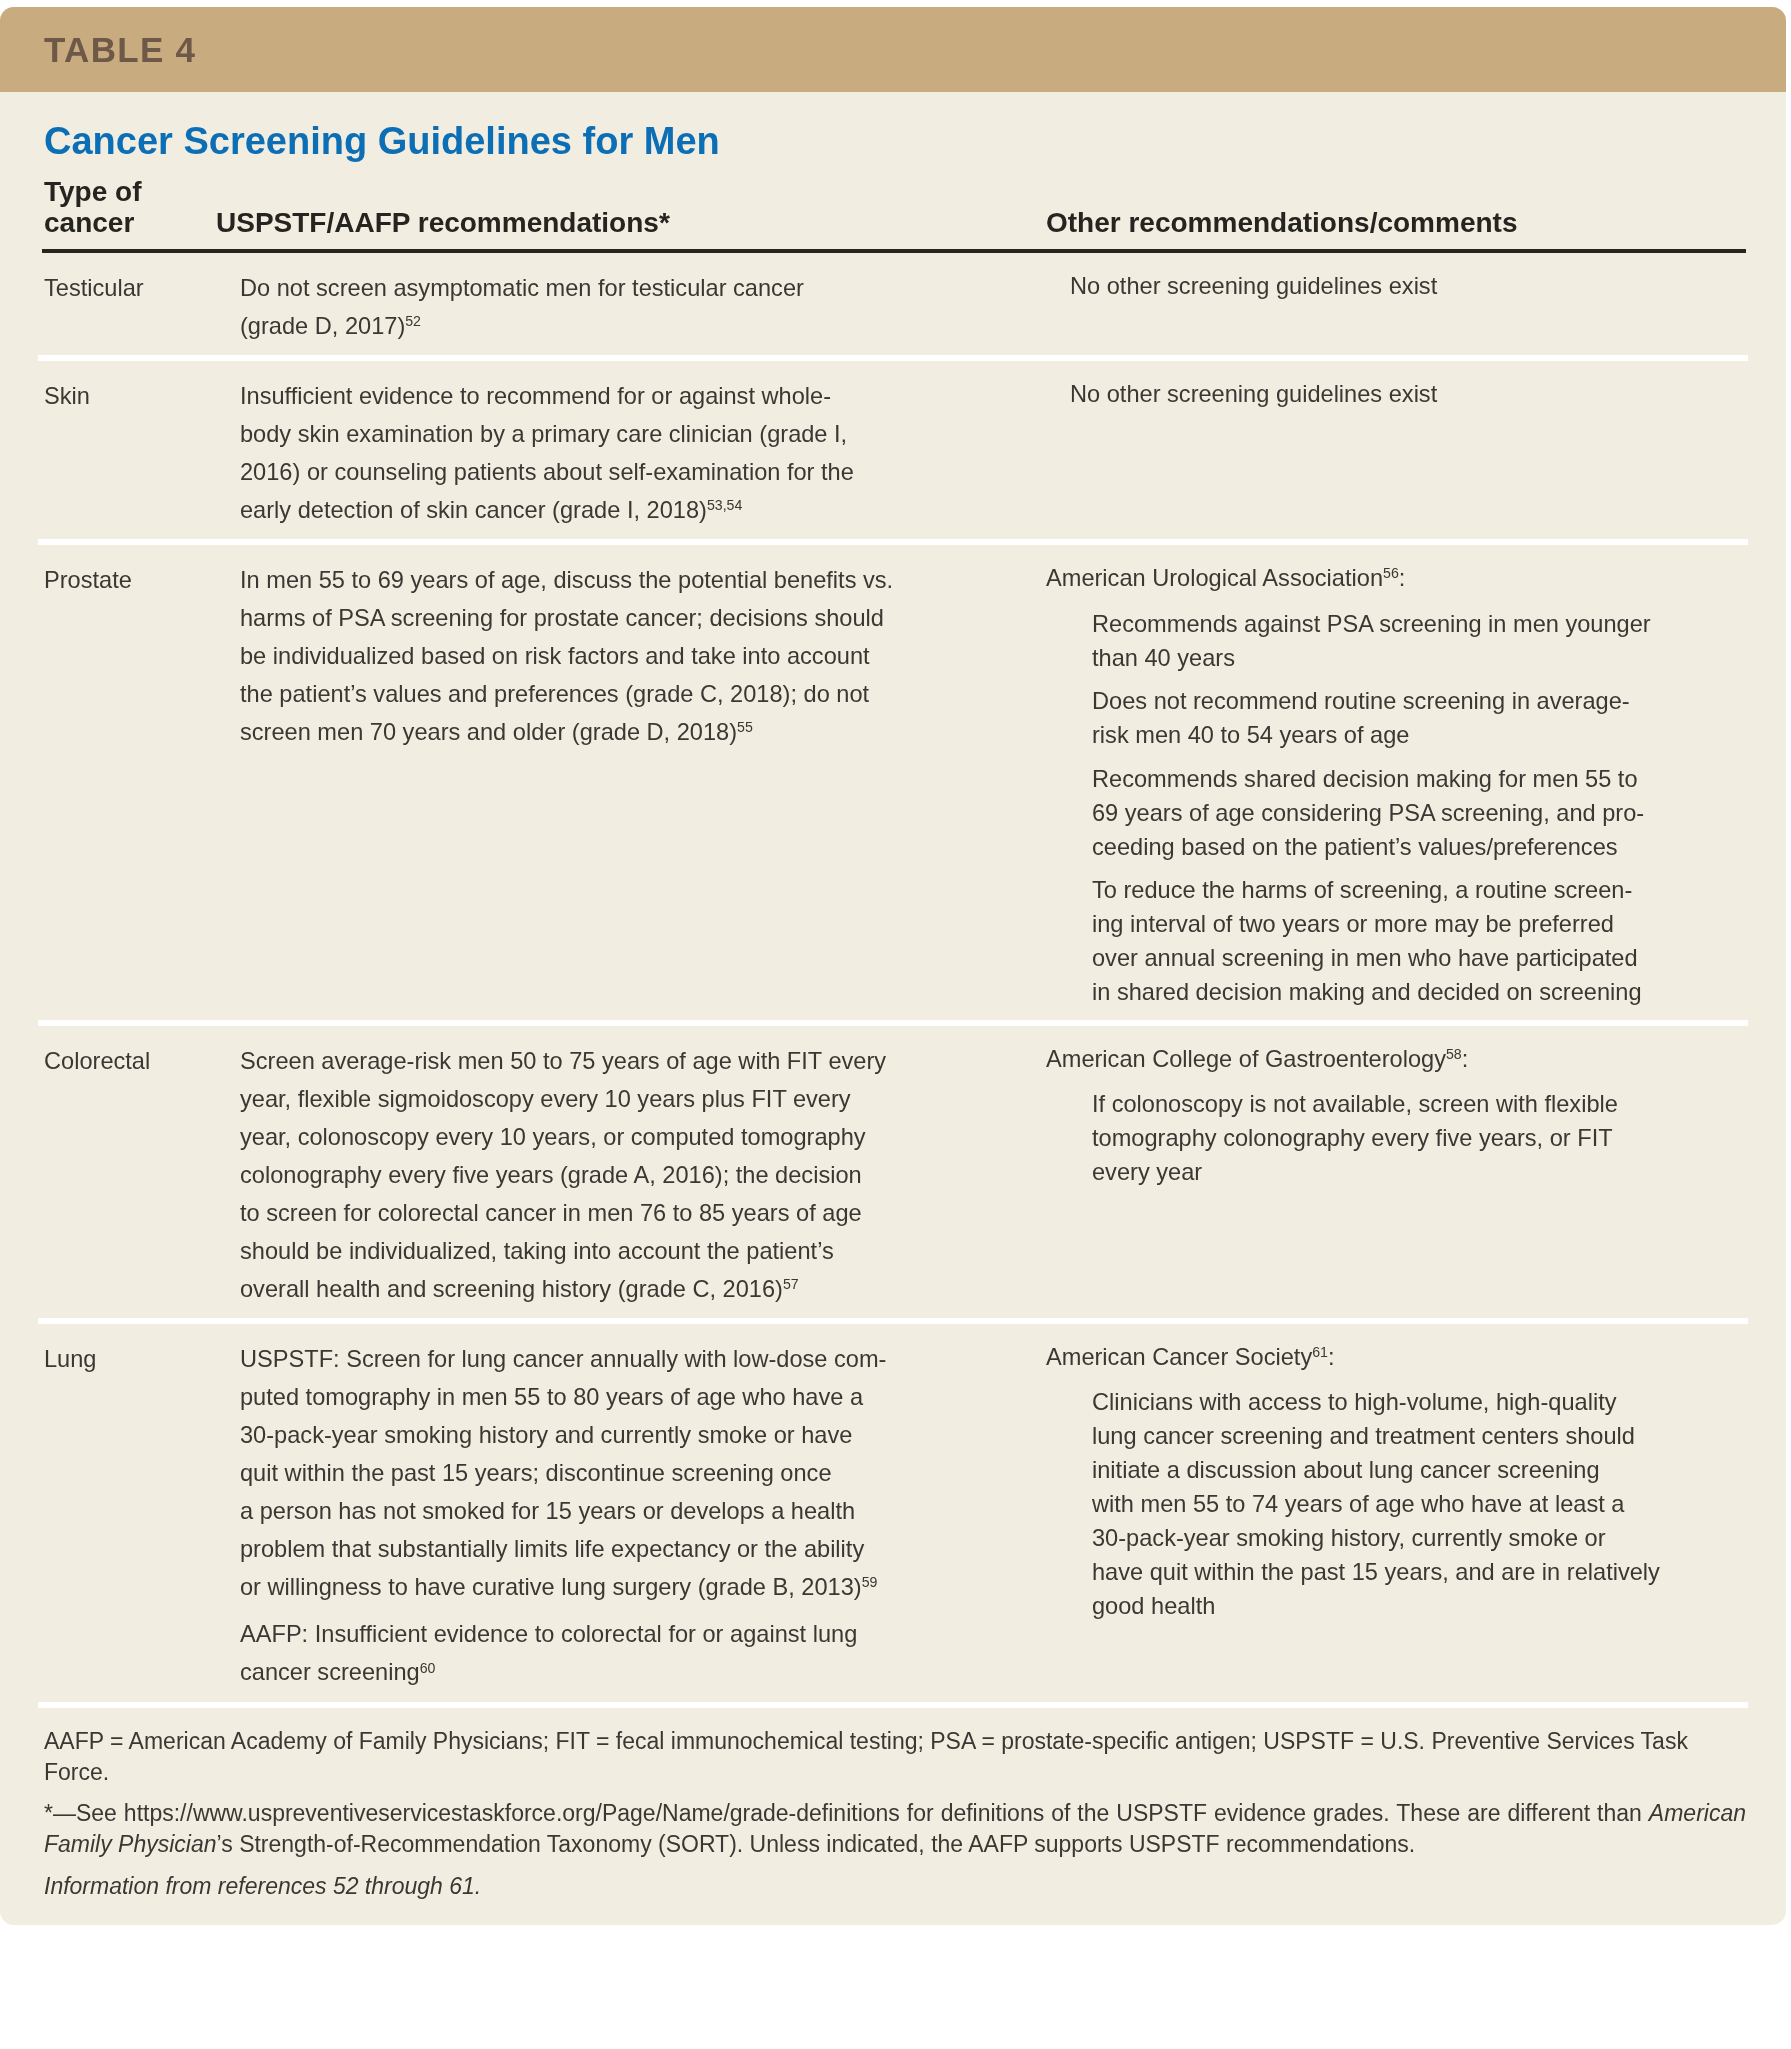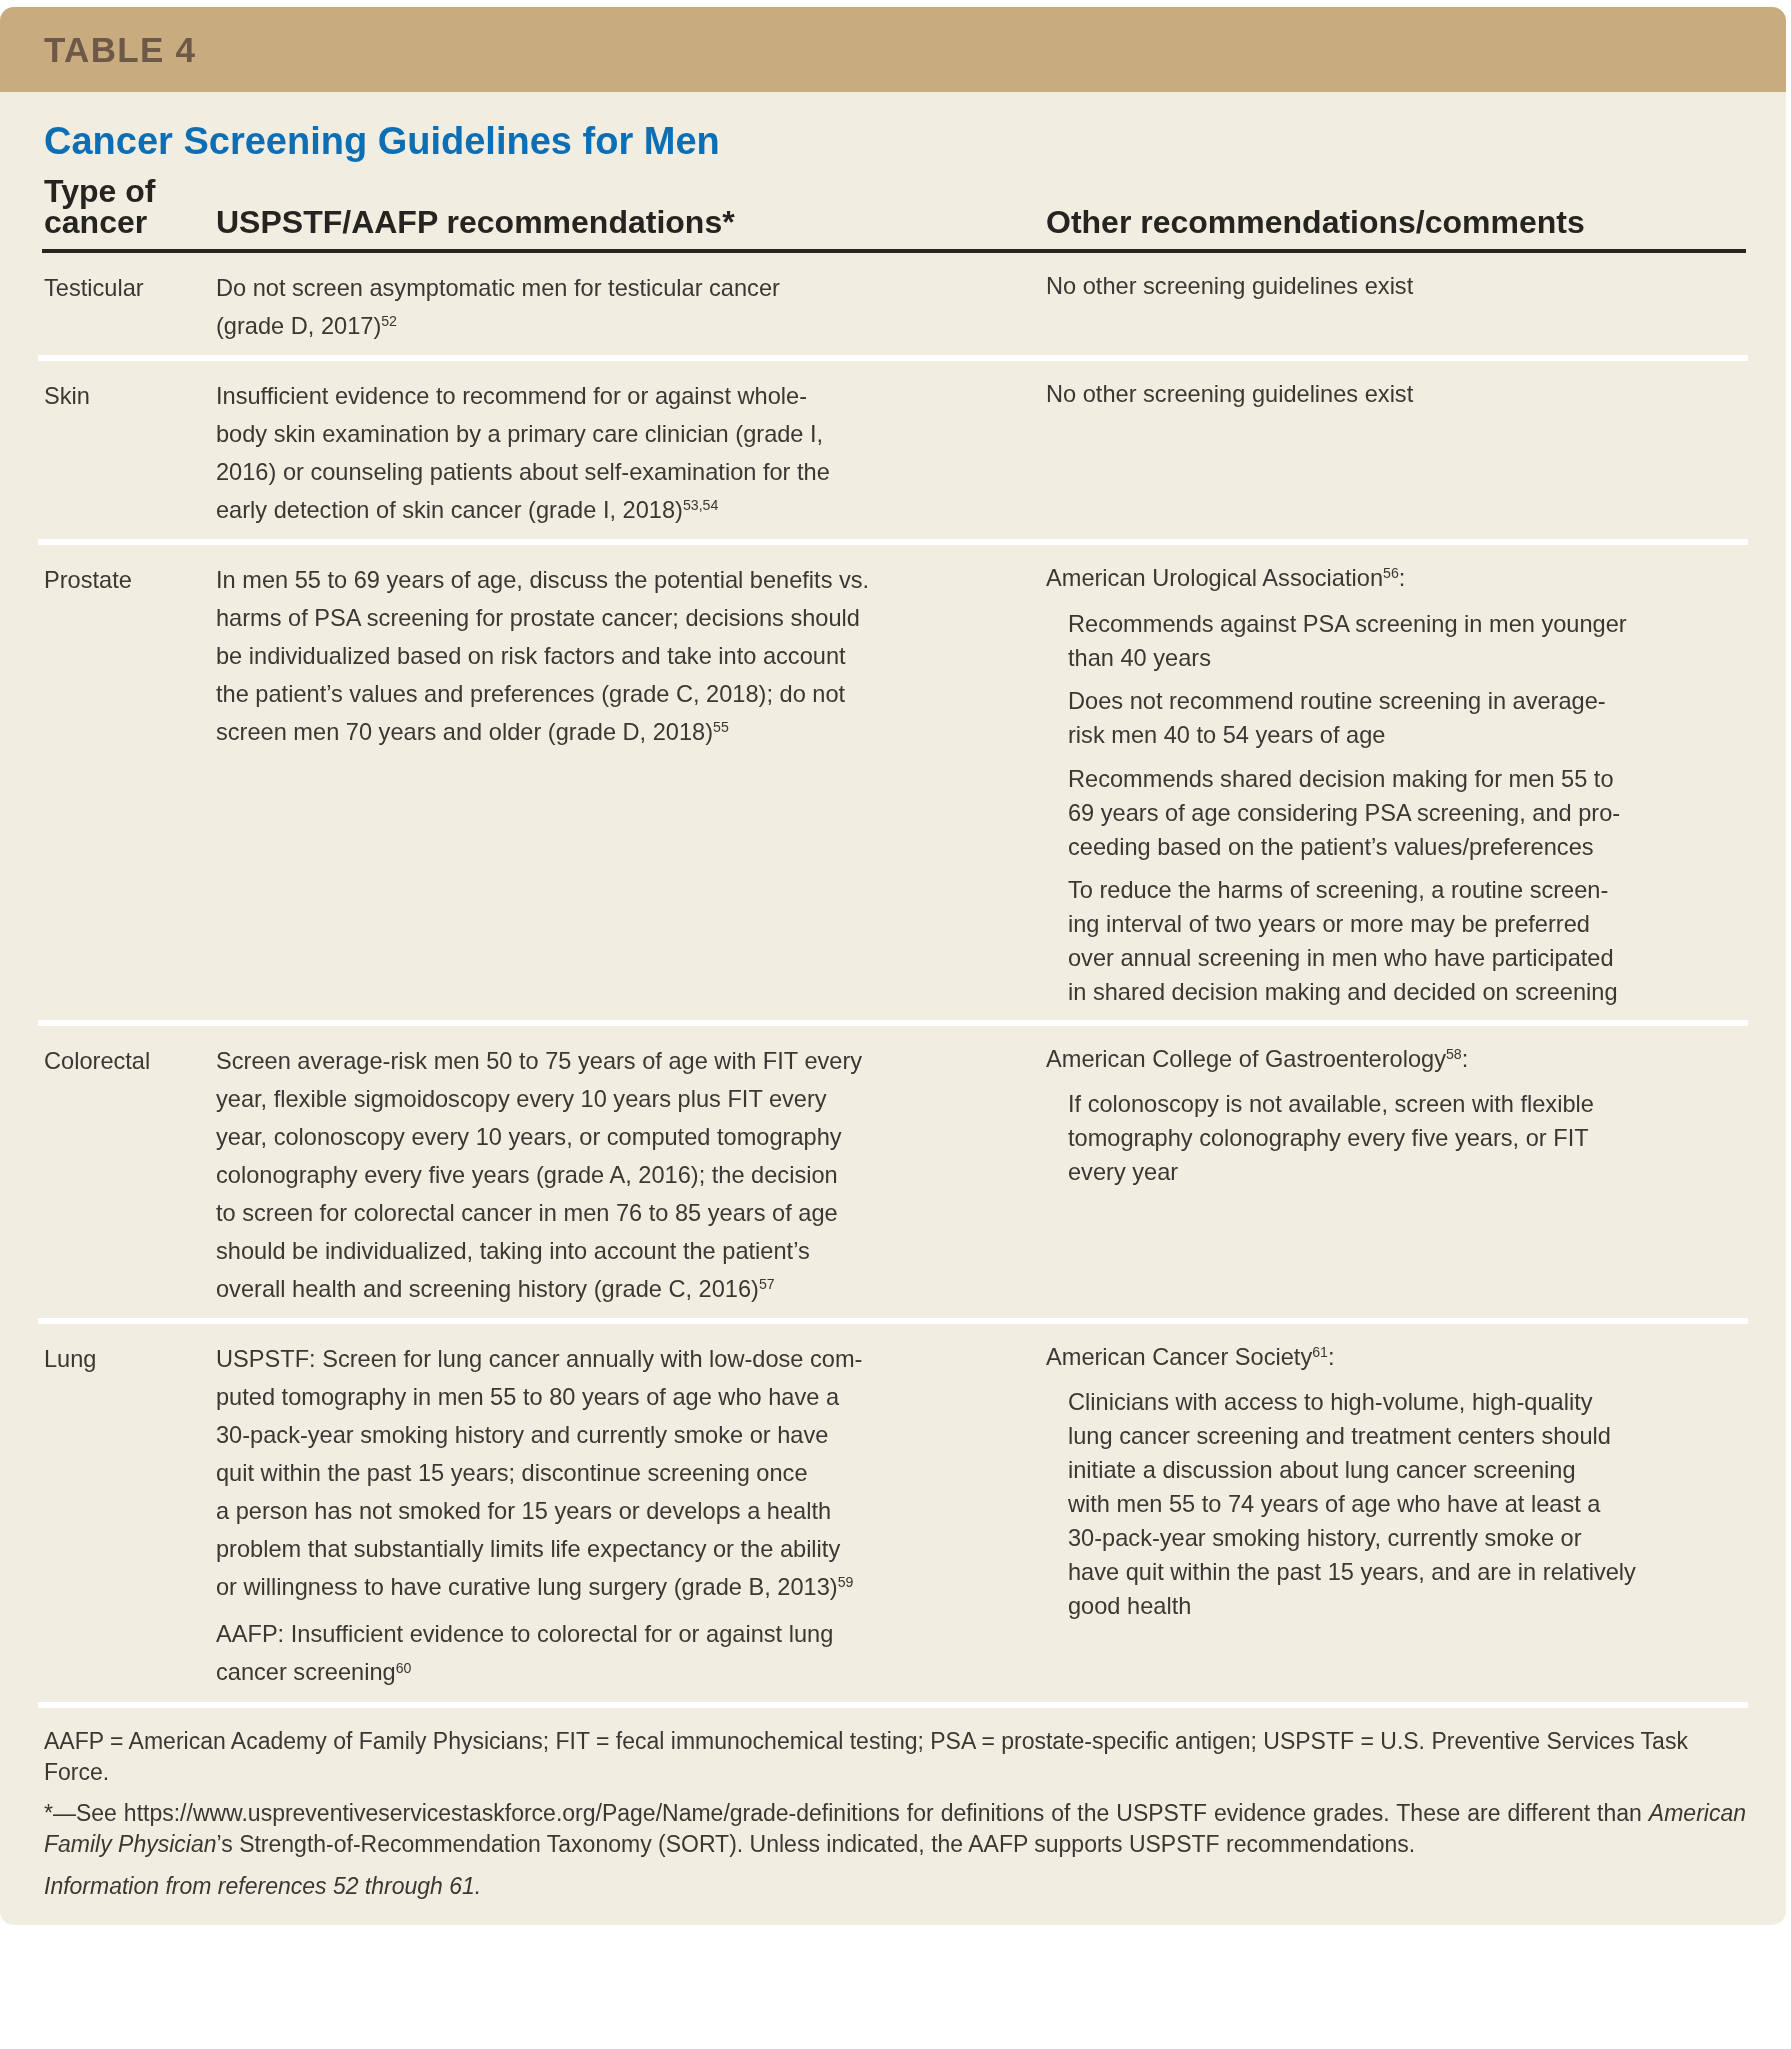--- a/index.html
+++ b/index.html
@@ -27,29 +27,29 @@
   }
   .band-label{
     font-size:35px;font-weight:700;letter-spacing:1.3px;color:var(--band_text);
   }
   .table-title{
     padding:28px 20px 0 44px;font-size:38px;line-height:42px;font-weight:700;color:var(--title);
   }
   .grid{display:grid;grid-template-columns:172px 830px 1fr;}
   .head-row{
     margin-top:14px;padding:0 40px 10.5px 44px;align-items:end;
-    font-size:32px;line-height:31px;font-weight:700;color:var(--head_ink);
+    font-size:28px;line-height:31px;font-weight:700;color:var(--head_ink);
   }
   .rule{height:4.4px;background:var(--rule);margin:0 40px 0 42px;}
   .sep{height:6.1px;background:#ffffff;margin:0 38px;}
   .row{padding:15.7px 40px 10.5px 44px;font-size:23.6px;}
   .c1{line-height:38px;}
   .c2{padding-right:35px;line-height:38px;}
   .c3{line-height:34px;}
-  .ln{white-space:nowrap;}
+  .ln{white-space:nowrap;margin-left:24px;}
   .c2 .blk + .blk{margin-top:9.6px;}
   .c3 .org{line-height:34px;}
   .c3 .items{padding-left:22px;margin-top:11.4px;}
   .c3 .items .blk + .blk{margin-top:9.6px;}
   sup{font-size:60%;vertical-align:baseline;position:relative;top:-0.55em;line-height:0;}
   .footer{padding:17.5px 40px 23px 44px;font-size:23px;line-height:31px;}
   .footer .fpara + .fpara{margin-top:10.5px;}
   .fpara.justified{text-align:justify;}
   .fpara.italic{font-style:italic;}
 </style>

